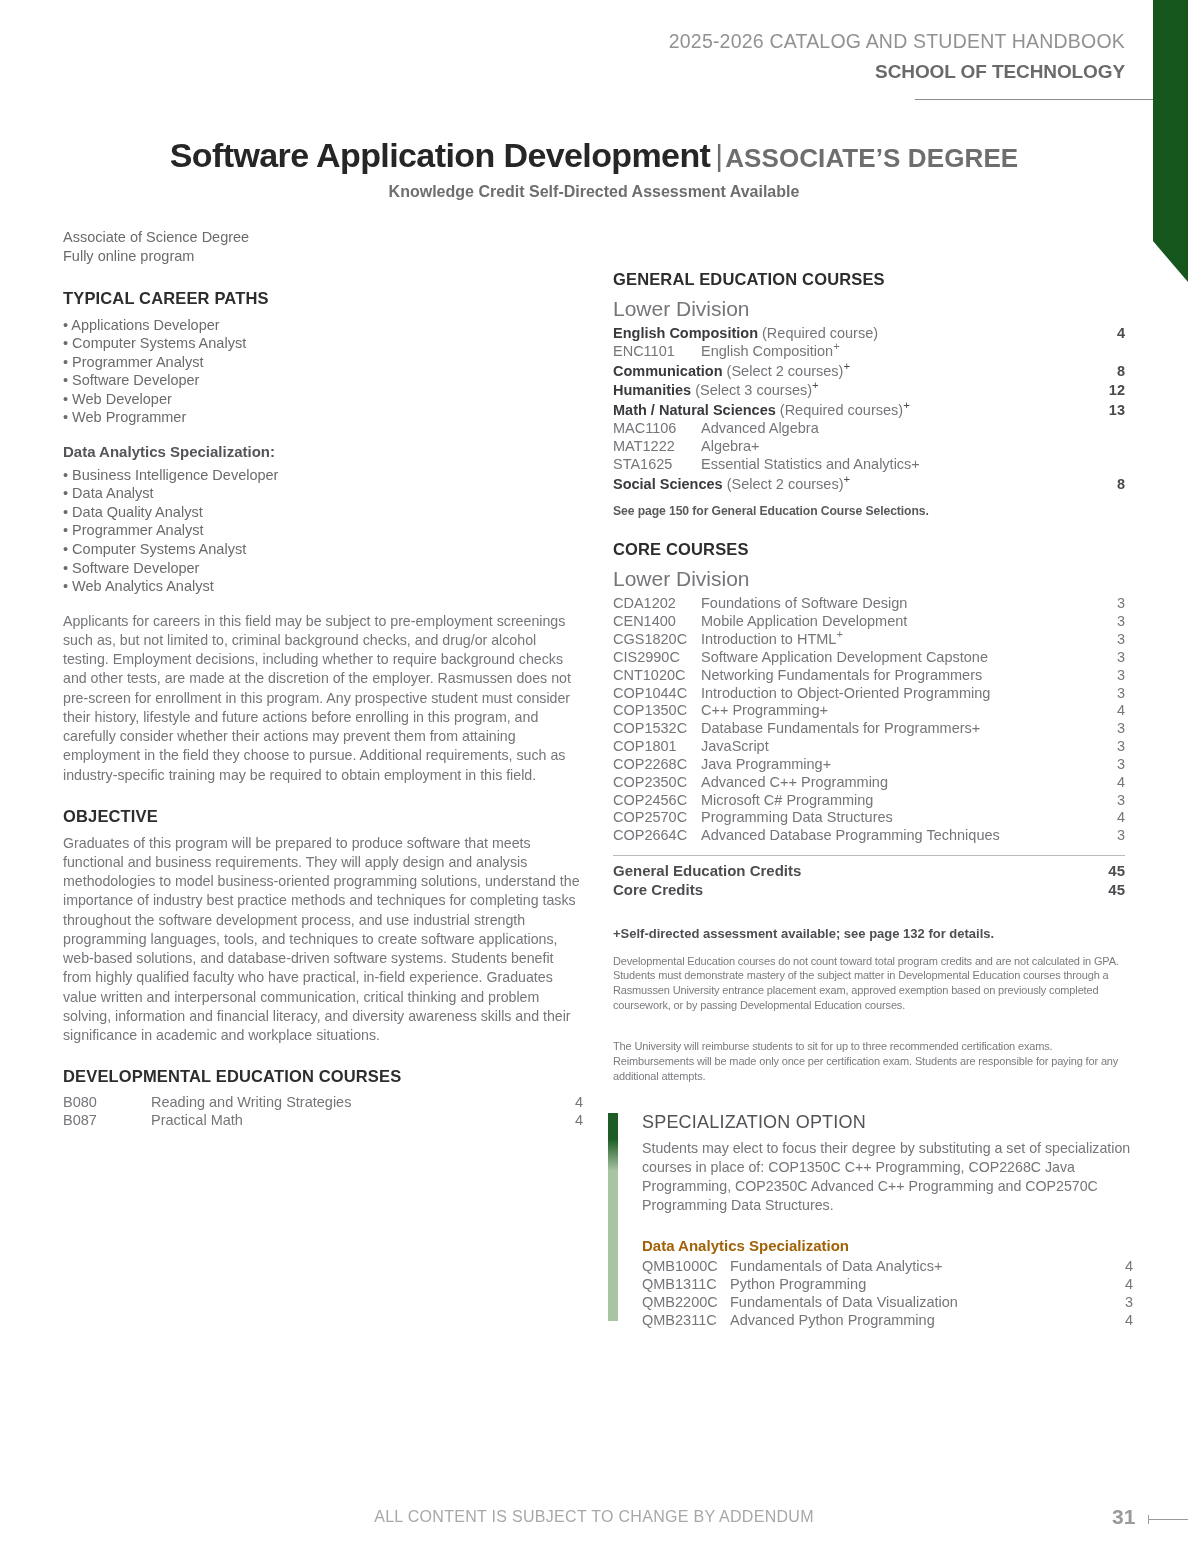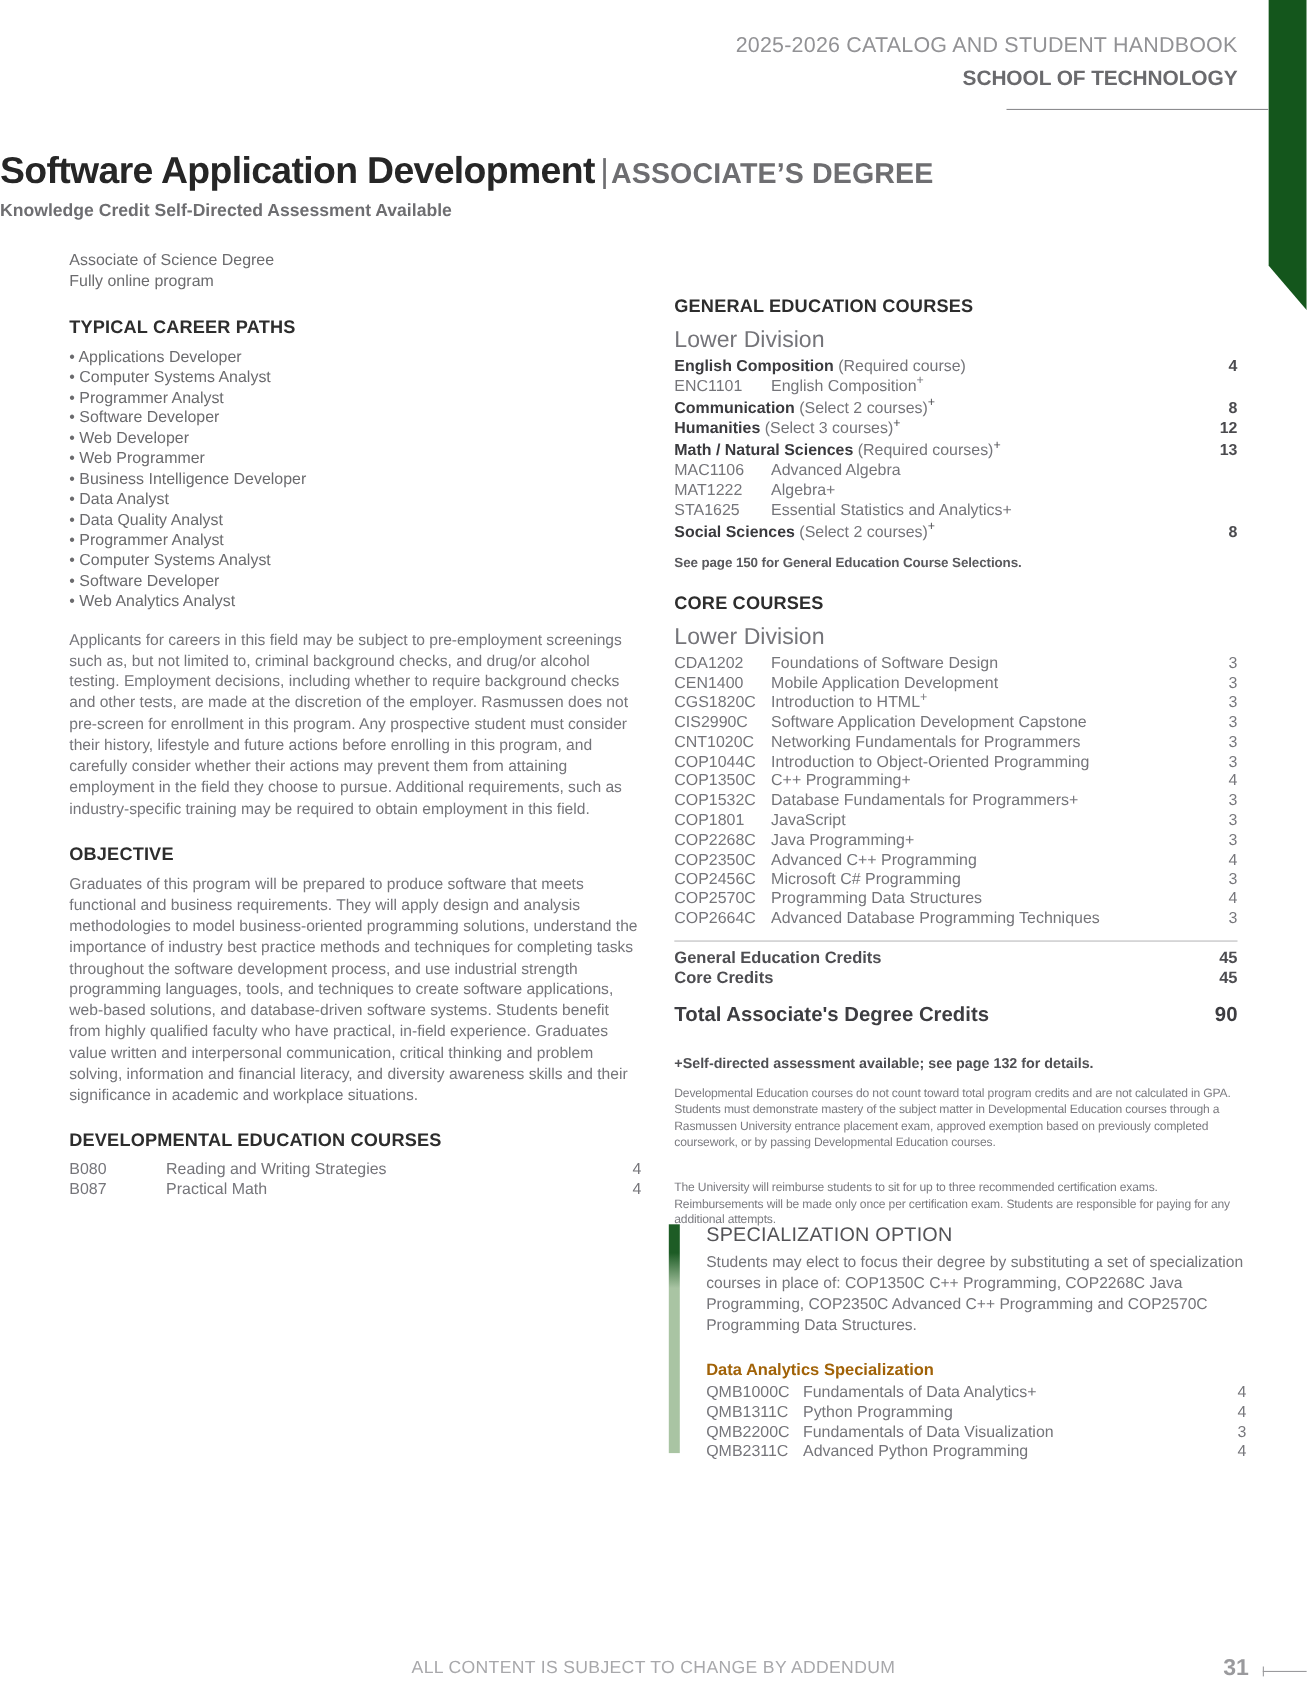--- a/index.html
+++ b/index.html
@@ -54,20 +54,21 @@
     height: 1px;
     background: #8c8c8f;
   }
 
   
   .title-block {
     position: absolute;
     top: 138px;
     left: 0;
     width: 1188px;
+    text-align: center;
   }
   .title-line {
     white-space: nowrap;
     line-height: 1.05;
   }
   .title-main {
     font-size: 34px;
     font-weight: 700;
     color: #262626;
     letter-spacing: -0.6px;
@@ -322,20 +323,21 @@
   <h2 class="sec">TYPICAL CAREER PATHS</h2>
   <ul class="bullets">
     <li>Applications Developer</li>
     <li>Computer Systems Analyst</li>
     <li>Programmer Analyst</li>
     <li>Software Developer</li>
     <li>Web Developer</li>
     <li>Web Programmer</li>
   </ul>
 
+  <div class="subhead">Data Analytics Specialization:</div>
   <ul class="bullets">
     <li>Business Intelligence Developer</li>
     <li>Data Analyst</li>
     <li>Data Quality Analyst</li>
     <li>Programmer Analyst</li>
     <li>Computer Systems Analyst</li>
     <li>Software Developer</li>
     <li>Web Analytics Analyst</li>
   </ul>
 
@@ -506,24 +508,20 @@
   </div>
 
   <div class="totals-rule">
     <div class="row total-sm">
       <span class="name">General Education Credits</span>
       <span class="cr">45</span>
     </div>
     <div class="row total-sm">
       <span class="name">Core Credits</span>
       <span class="cr">45</span>
-    </div>
-    <div class="row total-big">
-      <span class="name">Total Associate's Degree Credits</span>
-      <span class="cr">90</span>
     </div>
   </div>
 
   <div class="footnote">+Self-directed assessment available; see page 132 for details.</div>
   <div class="fineprint">Developmental Education courses do not count toward total program credits and are not calculated in GPA. Students must demonstrate mastery of the subject matter in Developmental Education courses through a Rasmussen University entrance placement exam, approved exemption based on previously completed coursework, or by passing Developmental Education courses.</div>
   <div class="fineprint gap">The University will reimburse students to sit for up to three recommended certification exams. Reimbursements will be made only once per certification exam. Students are responsible for paying for any additional attempts.</div>
 </div>
 
 <div class="spec">
   <div class="spec-bar"></div>

